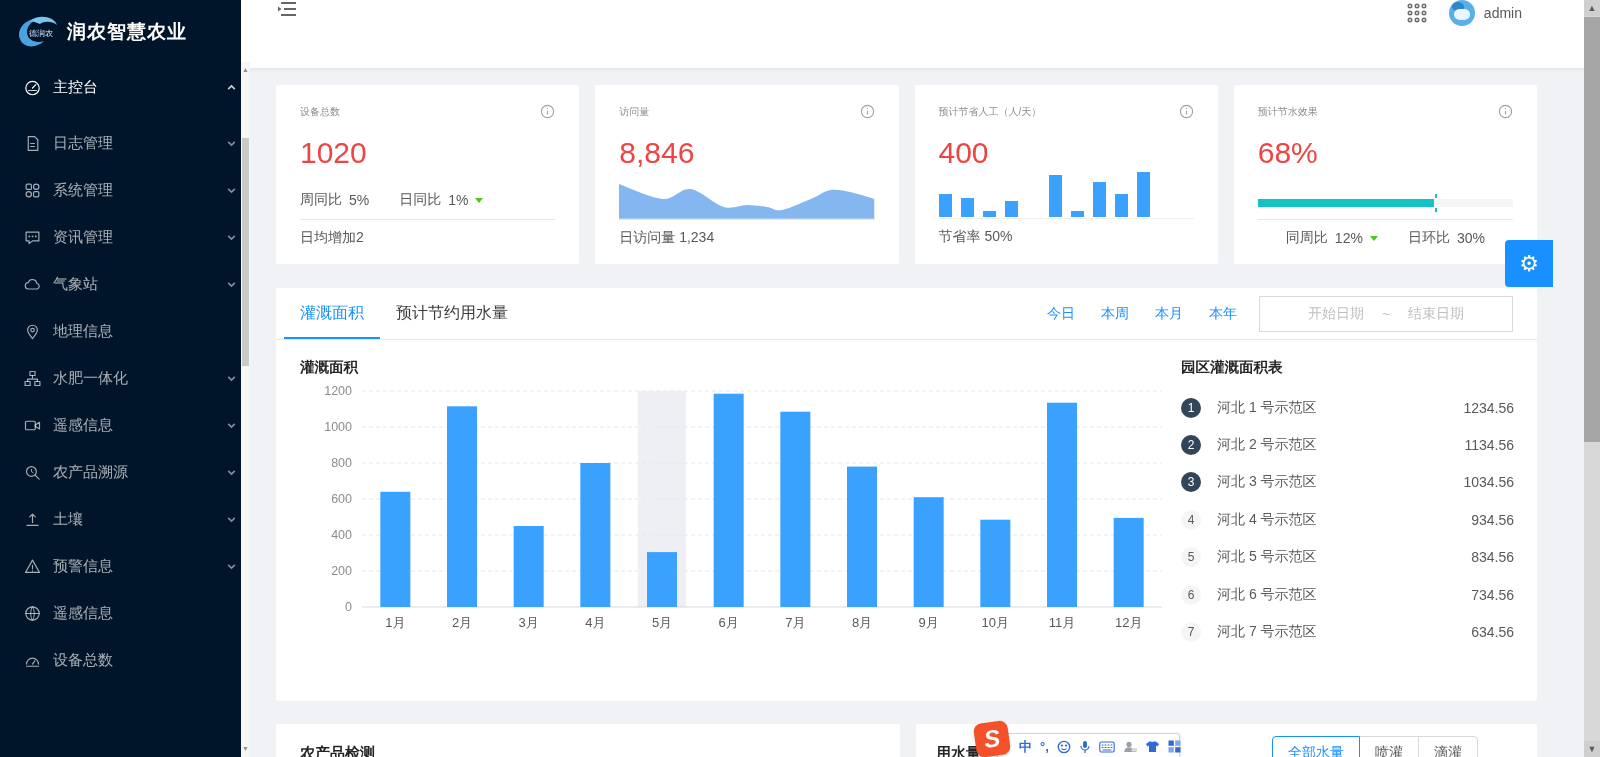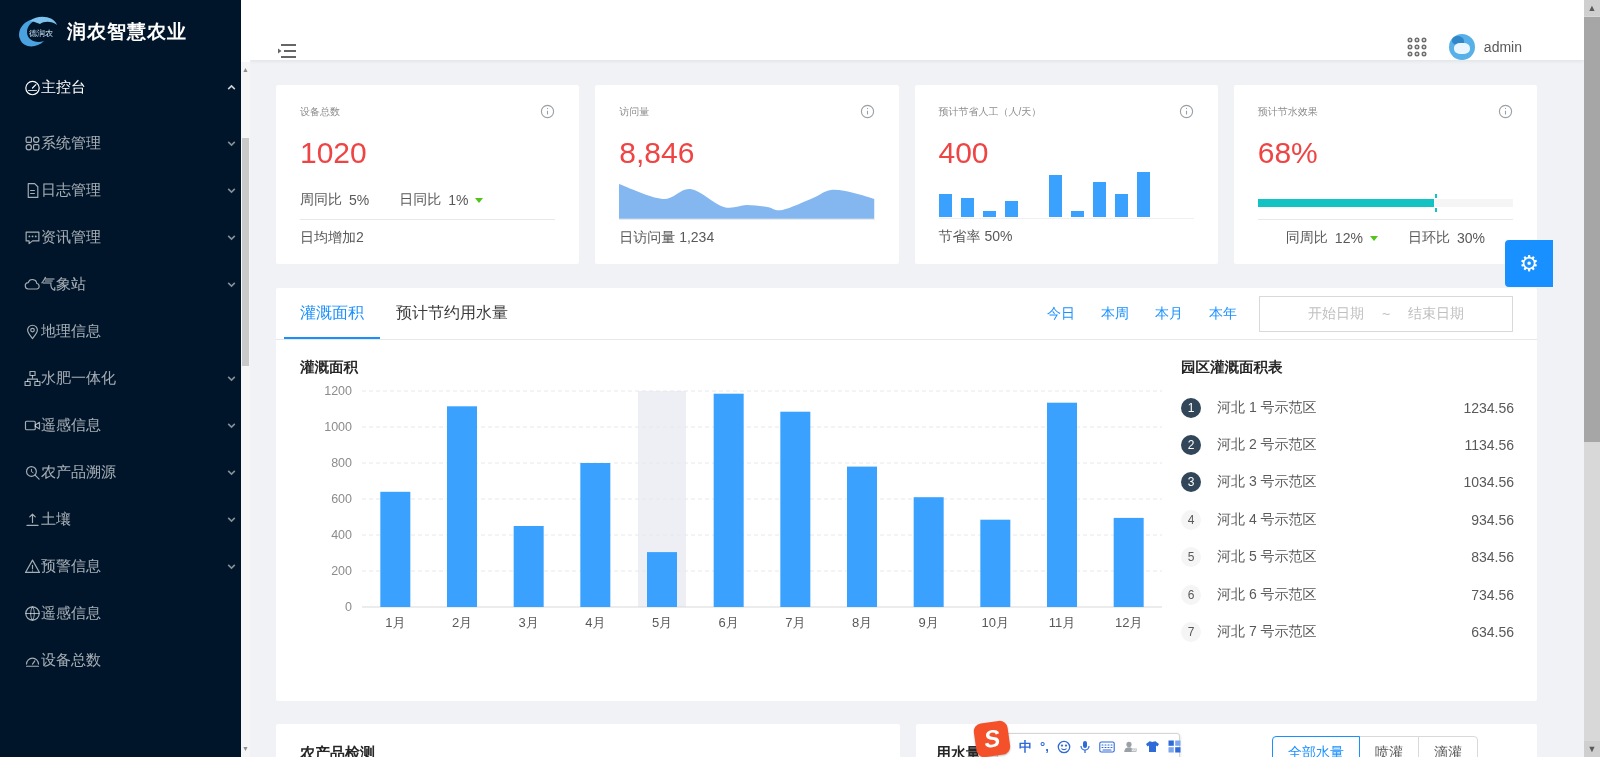--- a/index.html
+++ b/index.html
@@ -7,37 +7,37 @@
     width:1600px;height:757px;overflow:hidden;position:relative;
     background:#f0f2f5;font-family:"Liberation Sans",sans-serif;
     -webkit-font-smoothing:antialiased;
   }
   
   .sidebar{position:absolute;left:0;top:0;width:241px;height:757px;background:#001529;z-index:5;}
   .logo{height:64px;display:flex;align-items:center;padding-left:14px;gap:7px;}
   .logo-text{color:#fff;font-weight:bold;font-size:19px;letter-spacing:1px;white-space:nowrap;}
   .menu{margin-top:0;}
   .menu-item{height:47px;display:flex;align-items:center;padding:0 4px 0 24px;
-    color:rgba(255,255,255,.65);font-size:15px;cursor:pointer;}
+    color:rgba(255,255,255,.65);font-size:15px;gap:12px;cursor:pointer;}
   .menu-item.open{color:#fff;}
   .menu-item .mi-icon{display:flex;align-items:center;}
   .menu-item .chev{margin-left:auto;opacity:.8;display:flex;}
   .menu-gap{height:9px;}
   .submenu{background:#000c17;}
   .sub-item{height:44px;display:flex;align-items:center;padding-left:48px;
     color:rgba(255,255,255,.65);font-size:15px;cursor:pointer;}
   .sub-item.active{background:#1890ff;color:#fff;}
   
   .sb-strip{position:absolute;left:241px;top:0;width:9px;height:757px;background:#ffffff;z-index:6;}
   .sb-track{position:absolute;left:0;top:62px;width:9px;bottom:0;background:#f6f6f6;}
   .sb-thumb{position:absolute;left:1px;top:76px;width:7px;height:228px;background:#c9c9c9;}
   .sb-arrow{position:absolute;left:0;width:9px;height:12px;color:#8f8f8f;font-size:7px;line-height:12px;text-align:center;}
   
-  .header{position:absolute;left:250px;top:0;width:1334px;height:60px;background:#fff;
-    box-shadow:0 1px 4px rgba(0,21,41,.08);z-index:4;display:flex;align-items:flex-end;}
+  .header{position:absolute;left:250px;top:0;width:1334px;height:68px;background:#fff;
+    box-shadow:0 1px 4px rgba(0,21,41,.08);z-index:4;display:flex;align-items:flex-start;}
   .fold{margin-left:27px;display:flex;cursor:pointer;color:#666;}
   .header-right{margin-left:auto;display:flex;align-items:center;gap:22px;padding-right:62px;}
   .apps{display:flex;color:#6e6e6e;cursor:pointer;}
   .userbox{display:flex;align-items:center;gap:9px;cursor:pointer;}
   .avatar{width:26px;height:26px;border-radius:50%;background:#57b0e8;position:relative;overflow:hidden;}
   .avatar i{position:absolute;left:5px;top:9px;width:16px;height:11px;background:#eaf6ff;border-radius:6px/5px;}
   .avatar b{position:absolute;left:3px;top:2px;width:12px;height:9px;background:#2f86c8;border-radius:50% 60% 40% 50%;}
   .username{font-size:14px;color:#595959;}
   
   .cards{position:absolute;left:276px;top:85px;width:1261px;display:flex;gap:16px;}
@@ -133,41 +133,41 @@
         <span class="chev">
           <svg width="11" height="11" viewBox="0 0 10 10" fill="none" stroke="currentColor" stroke-width="1.4">
             <path d="M2 6.5 5 3.5 8 6.5"></path>
           </svg>
         </span>
       </div>
       <div class="menu-gap"></div>
       <div class="menu-item">
         <span class="mi-icon">
           <svg width="17" height="17" viewBox="0 0 16 16" fill="none" stroke="currentColor" stroke-width="1.1" stroke-linecap="round" stroke-linejoin="round">
+            <path d="M4 1.5h6l3 3v10H4z"></path>
+            <path d="M6.2 8h3.6M6.2 10.8h3.6"></path>
+          </svg>
+        </span>
+        <span class="mi-label">日志管理</span>
+        <span class="chev">
+          <svg width="11" height="11" viewBox="0 0 10 10" fill="none" stroke="currentColor" stroke-width="1.4">
+            <path d="M2 3.5 5 6.5 8 3.5"></path>
+          </svg>
+        </span>
+      </div>
+      <div class="menu-item">
+        <span class="mi-icon">
+          <svg width="17" height="17" viewBox="0 0 16 16" fill="none" stroke="currentColor" stroke-width="1.1" stroke-linecap="round" stroke-linejoin="round">
             <rect x="2" y="2" width="5" height="5" rx="1.2"></rect>
             <rect x="9" y="2" width="5" height="5" rx="2.5"></rect>
             <rect x="2" y="9" width="5" height="5" rx="2.5"></rect>
             <rect x="9" y="9" width="5" height="5" rx="1.2"></rect>
           </svg>
         </span>
         <span class="mi-label">系统管理</span>
-        <span class="chev">
-          <svg width="11" height="11" viewBox="0 0 10 10" fill="none" stroke="currentColor" stroke-width="1.4">
-            <path d="M2 3.5 5 6.5 8 3.5"></path>
-          </svg>
-        </span>
-      </div>
-      <div class="menu-item">
-        <span class="mi-icon">
-          <svg width="17" height="17" viewBox="0 0 16 16" fill="none" stroke="currentColor" stroke-width="1.1" stroke-linecap="round" stroke-linejoin="round">
-            <path d="M4 1.5h6l3 3v10H4z"></path>
-            <path d="M6.2 8h3.6M6.2 10.8h3.6"></path>
-          </svg>
-        </span>
-        <span class="mi-label">日志管理</span>
         <span class="chev">
           <svg width="11" height="11" viewBox="0 0 10 10" fill="none" stroke="currentColor" stroke-width="1.4">
             <path d="M2 3.5 5 6.5 8 3.5"></path>
           </svg>
         </span>
       </div>
       <div class="menu-item">
         <span class="mi-icon">
           <svg width="17" height="17" viewBox="0 0 16 16" fill="none" stroke="currentColor" stroke-width="1.1" stroke-linecap="round" stroke-linejoin="round">
             <path d="M2 3h12v8.2H8l-3.2 2.6V11.2H2z"></path>

